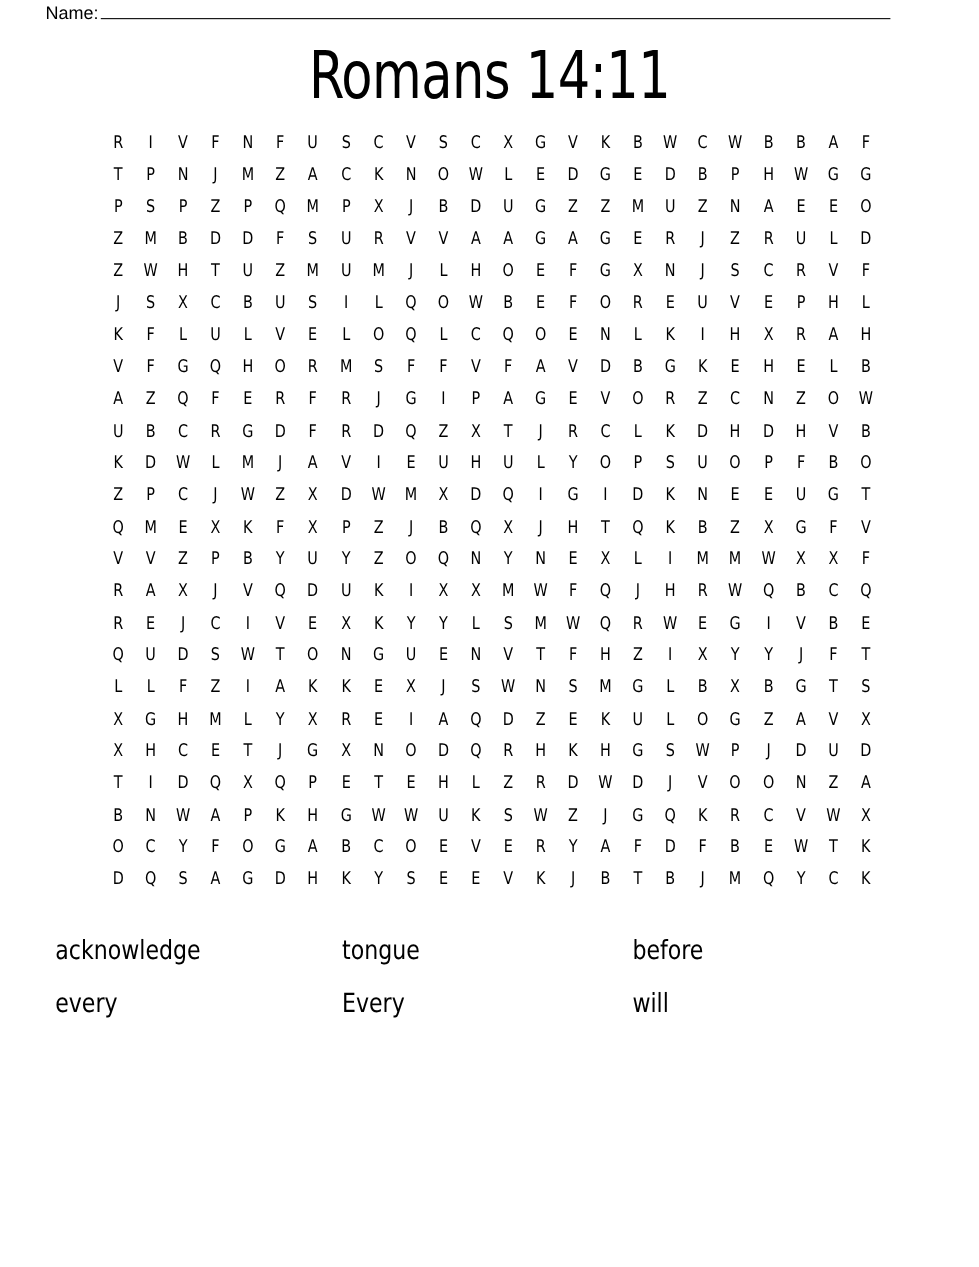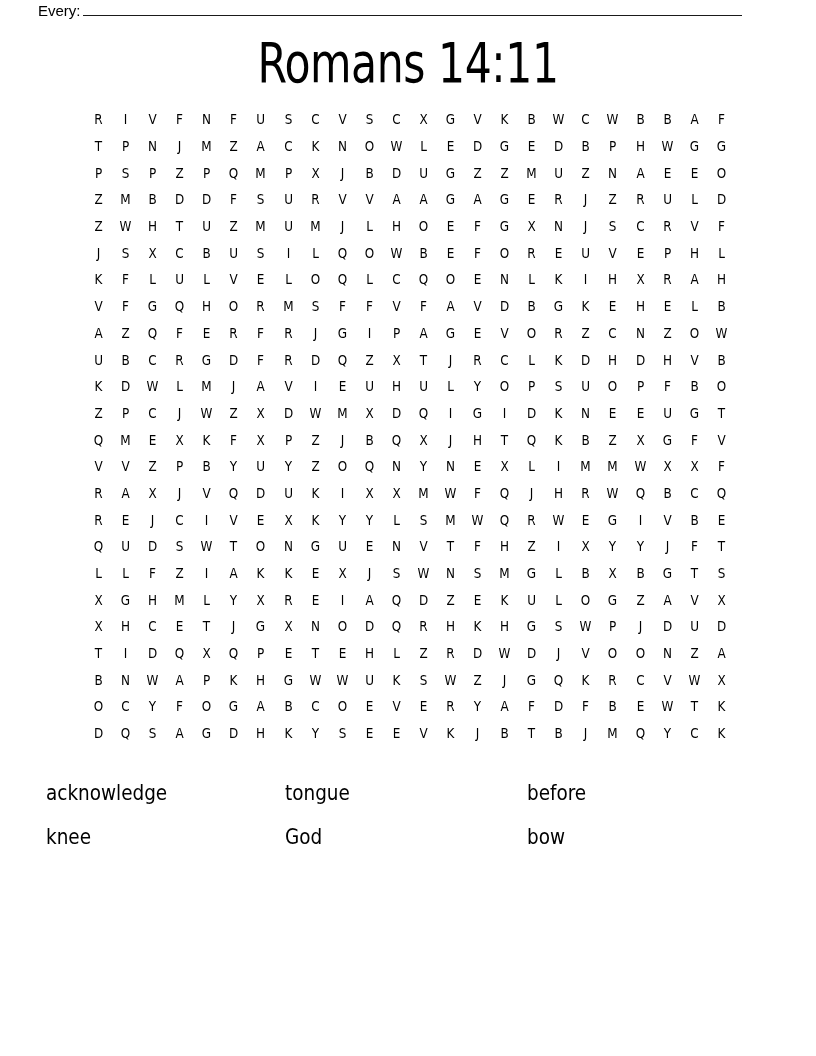--- a/index.html
+++ b/index.html
@@ -100,21 +100,21 @@
     transform-origin: left top;
   }
   .word-cell.col1 { width: 239px; }
   .word-cell.col2 { width: 242px; }
   .word-cell.col3 { width: 219px; }
 </style>
 </head>
 <body>
 
 <div id="name-row">
-  <span id="name-label">Every:</span>
+  <span id="name-label">Name:</span>
   <span id="name-rule"></span>
 </div>
 
 <div id="puzzle-title">Romans 14:11</div>
 
 <div id="letter-grid">
     <div class="grid-row">
       <span class="grid-cell">R</span>
       <span class="grid-cell">I</span>
       <span class="grid-cell">V</span>
@@ -740,17 +740,17 @@
     </div>
   </div>
 
 <div id="word-list">
     <div class="word-row">
       <span class="word-cell col1">acknowledge</span>
       <span class="word-cell col2">tongue</span>
       <span class="word-cell col3">before</span>
     </div>
     <div class="word-row">
-      <span class="word-cell col1">knee</span>
-      <span class="word-cell col2">God</span>
-      <span class="word-cell col3">bow</span>
+      <span class="word-cell col1">every</span>
+      <span class="word-cell col2">Every</span>
+      <span class="word-cell col3">will</span>
     </div>
   </div>
 
 </body></html>

